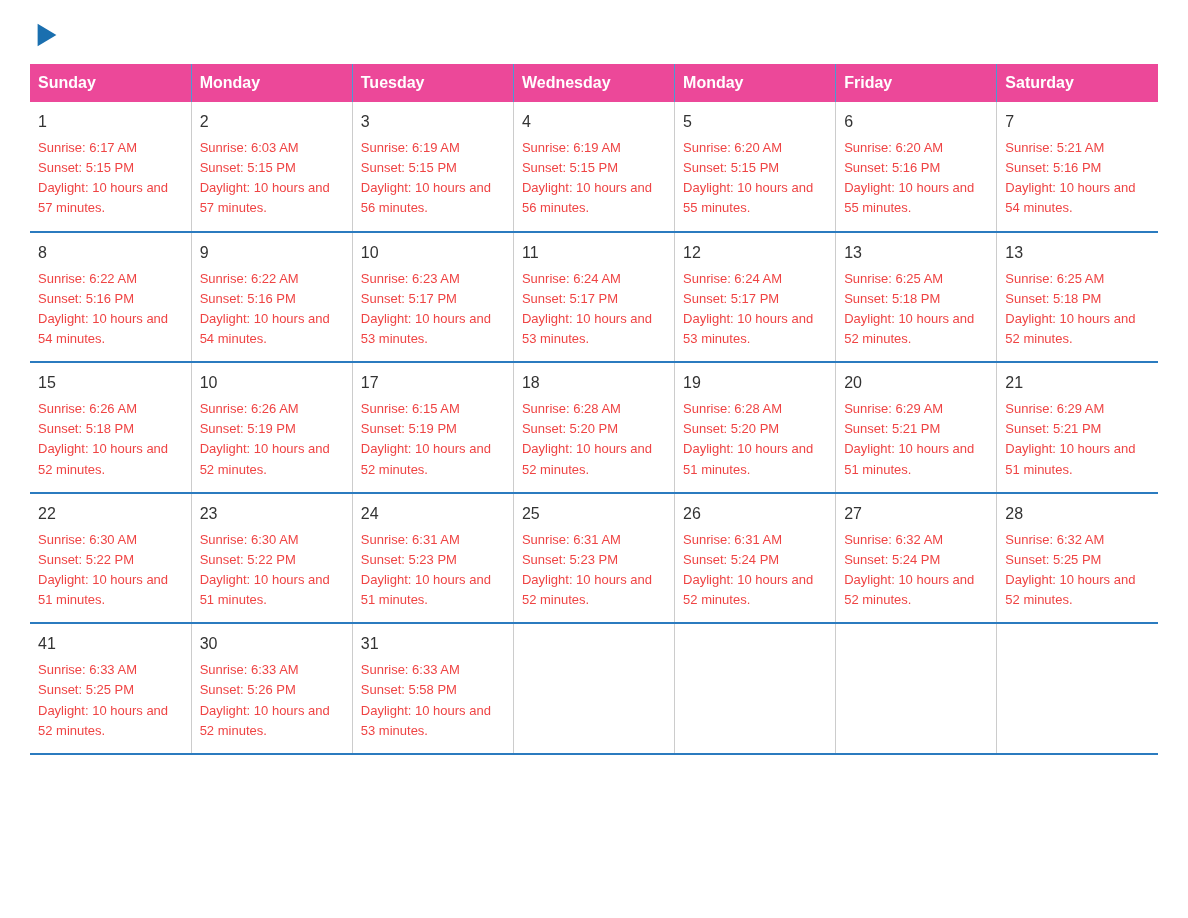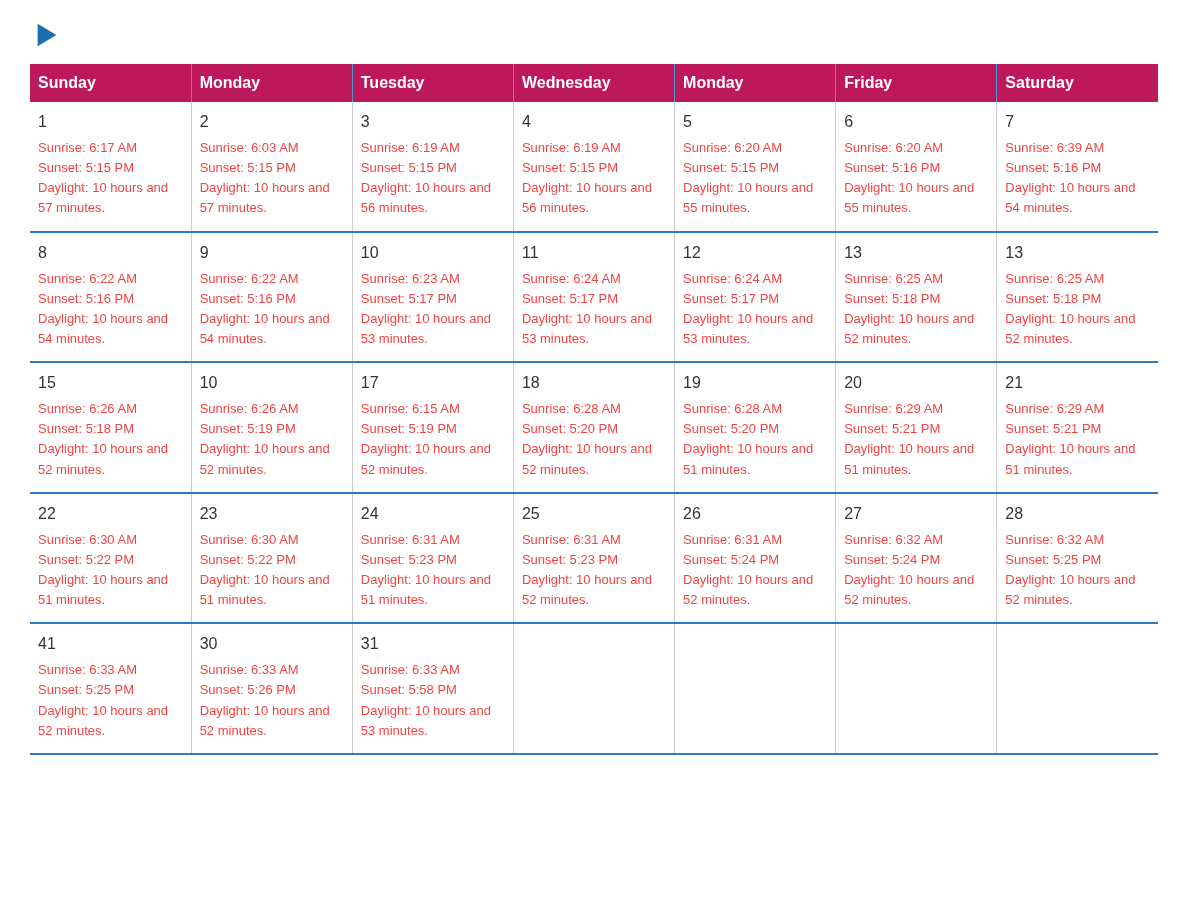--- a/index.html
+++ b/index.html
@@ -45,21 +45,21 @@
       font-size: 22px;
       color: #555;
       margin-top: 4px;
     }
     table {
       width: 100%;
       border-collapse: collapse;
       table-layout: fixed;
     }
     thead tr {
-      background-color: #be185d;
+      background-color: #ec4899;
       color: #fff;
     }
     thead th {
       padding: 10px 8px;
       font-size: 16px;
       font-weight: 600;
       text-align: left;
       border-right: 1px solid #4a9ad4;
     }
     thead th:last-child { border-right: none; }
@@ -174,21 +174,21 @@
           <span class="day-num">6</span>
           <div class="day-info">
             <span>Sunrise: 6:20 AM</span><br>
             <span>Sunset: 5:16 PM</span><br>
             <span>Daylight: 10 hours and 55 minutes.</span>
           </div>
         </td>
         <td>
           <span class="day-num">7</span>
           <div class="day-info">
-            <span>Sunrise: 6:39 AM</span><br>
+            <span>Sunrise: 5:21 AM</span><br>
             <span>Sunset: 5:16 PM</span><br>
             <span>Daylight: 10 hours and 54 minutes.</span>
           </div>
         </td>
       </tr>
       <tr>
         <td>
           <span class="day-num">8</span>
           <div class="day-info">
             <span>Sunrise: 6:22 AM</span><br>

